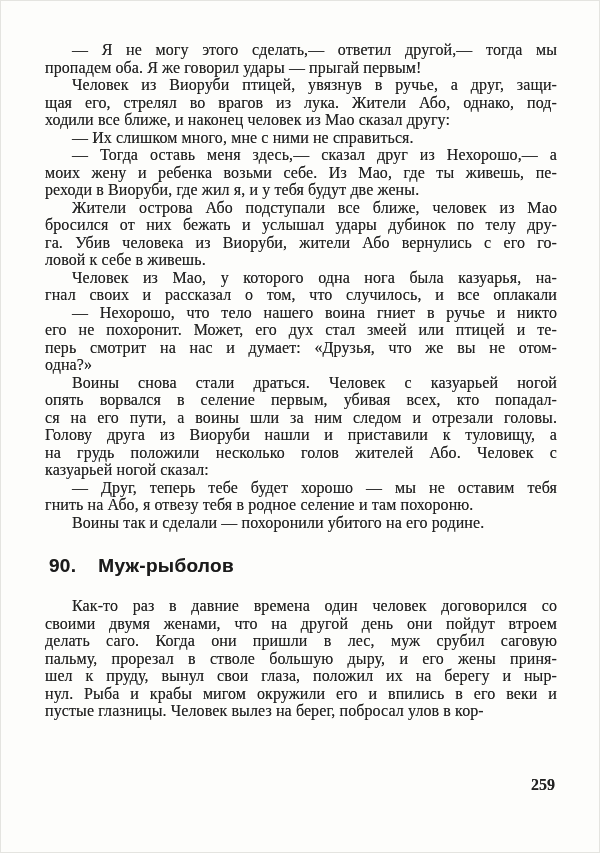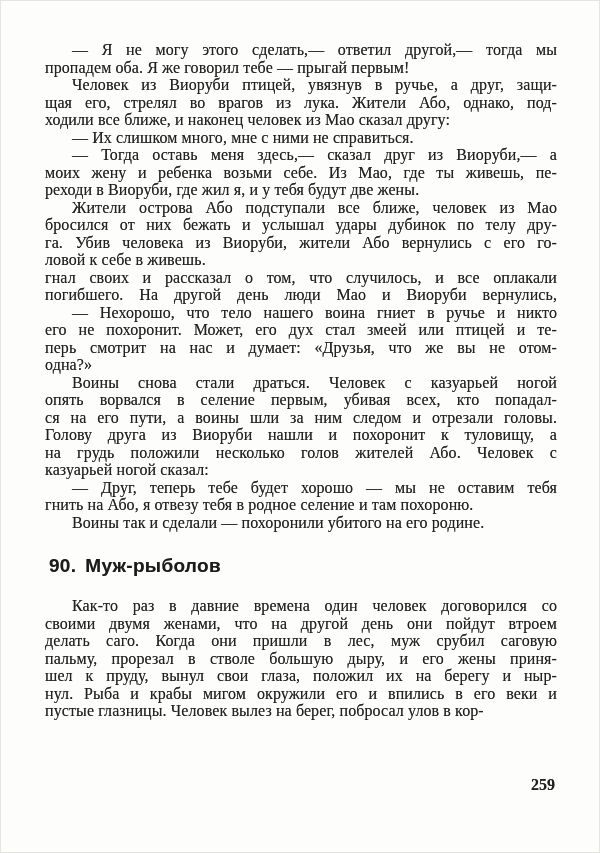--- a/index.html
+++ b/index.html
@@ -38,77 +38,77 @@
   .heading {
     margin: 24px 0 20px 4px;
     font-family: "Liberation Sans", "DejaVu Sans", sans-serif;
     font-weight: bold;
     font-size: 19px;
     line-height: 22px;
     color: #1b1b1b;
     letter-spacing: 0.3px;
     text-shadow: 0 0 0.4px rgba(20,20,20,0.5);
   }
-  .heading .heading-title { margin-left: 9px; }
+  .heading .heading-title { margin-left: 22px; }
   .page-number {
     position: absolute;
     left: 44px;
     top: 775px;
     width: 510px;
     text-align: right;
     font-family: "Liberation Serif", serif;
     font-size: 16px;
     font-weight: bold;
     color: #222222;
     text-shadow: 0 0 0.4px rgba(20,20,20,0.5);
   }
 </style>
 </head>
 <body>
 
 <div class="page">
   <div class="text-column">
       <div class="paragraph">
         <div class="line first">— Я не могу этого сделать,— ответил другой,— тогда мы</div>
-        <div class="line last">пропадем оба. Я же говорил тебе — прыгай первым!</div>
+        <div class="line last">пропадем оба. Я же говорил удары — прыгай первым!</div>
       </div>
       <div class="paragraph">
         <div class="line first">Человек из Виоруби птицей, увязнув в ручье, а друг, защи-</div>
         <div class="line">щая его, стрелял во врагов из лука. Жители Або, однако, под-</div>
         <div class="line last">ходили все ближе, и наконец человек из Мао сказал другу:</div>
       </div>
       <div class="paragraph">
         <div class="line first last">— Их слишком много, мне с ними не справиться.</div>
       </div>
       <div class="paragraph">
-        <div class="line first">— Тогда оставь меня здесь,— сказал друг из Виоруби,— а</div>
+        <div class="line first">— Тогда оставь меня здесь,— сказал друг из Нехорошо,— а</div>
         <div class="line">моих жену и ребенка возьми себе. Из Мао, где ты живешь, пе-</div>
         <div class="line last">реходи в Виоруби, где жил я, и у тебя будут две жены.</div>
       </div>
       <div class="paragraph">
         <div class="line first">Жители острова Або подступали все ближе, человек из Мао</div>
         <div class="line">бросился от них бежать и услышал удары дубинок по телу дру-</div>
         <div class="line">га. Убив человека из Виоруби, жители Або вернулись с его го-</div>
         <div class="line last">ловой к себе в живешь.</div>
       </div>
       <div class="paragraph">
+        <div class="line first">Человек из Мао, у которого одна нога была казуарья, на-</div>
         <div class="line">гнал своих и рассказал о том, что случилось, и все оплакали</div>
-        <div class="line">погибшего. На другой день люди Мао и Виоруби вернулись,</div>
       </div>
       <div class="paragraph">
         <div class="line first">— Нехорошо, что тело нашего воина гниет в ручье и никто</div>
         <div class="line">его не похоронит. Может, его дух стал змеей или птицей и те-</div>
         <div class="line">перь смотрит на нас и думает: «Друзья, что же вы не отом-</div>
         <div class="line last">одна?»</div>
       </div>
       <div class="paragraph">
         <div class="line first">Воины снова стали драться. Человек с казуарьей ногой</div>
         <div class="line">опять ворвался в селение первым, убивая всех, кто попадал-</div>
         <div class="line">ся на его пути, а воины шли за ним следом и отрезали головы.</div>
-        <div class="line">Голову друга из Виоруби нашли и похоронит к туловищу, а</div>
+        <div class="line">Голову друга из Виоруби нашли и приставили к туловищу, а</div>
         <div class="line">на грудь положили несколько голов жителей Або. Человек с</div>
         <div class="line last">казуарьей ногой сказал:</div>
       </div>
       <div class="paragraph">
         <div class="line first">— Друг, теперь тебе будет хорошо — мы не оставим тебя</div>
         <div class="line last">гнить на Або, я отвезу тебя в родное селение и там похороню.</div>
       </div>
       <div class="paragraph">
         <div class="line first last">Воины так и сделали — похоронили убитого на его родине.</div>
       </div>

